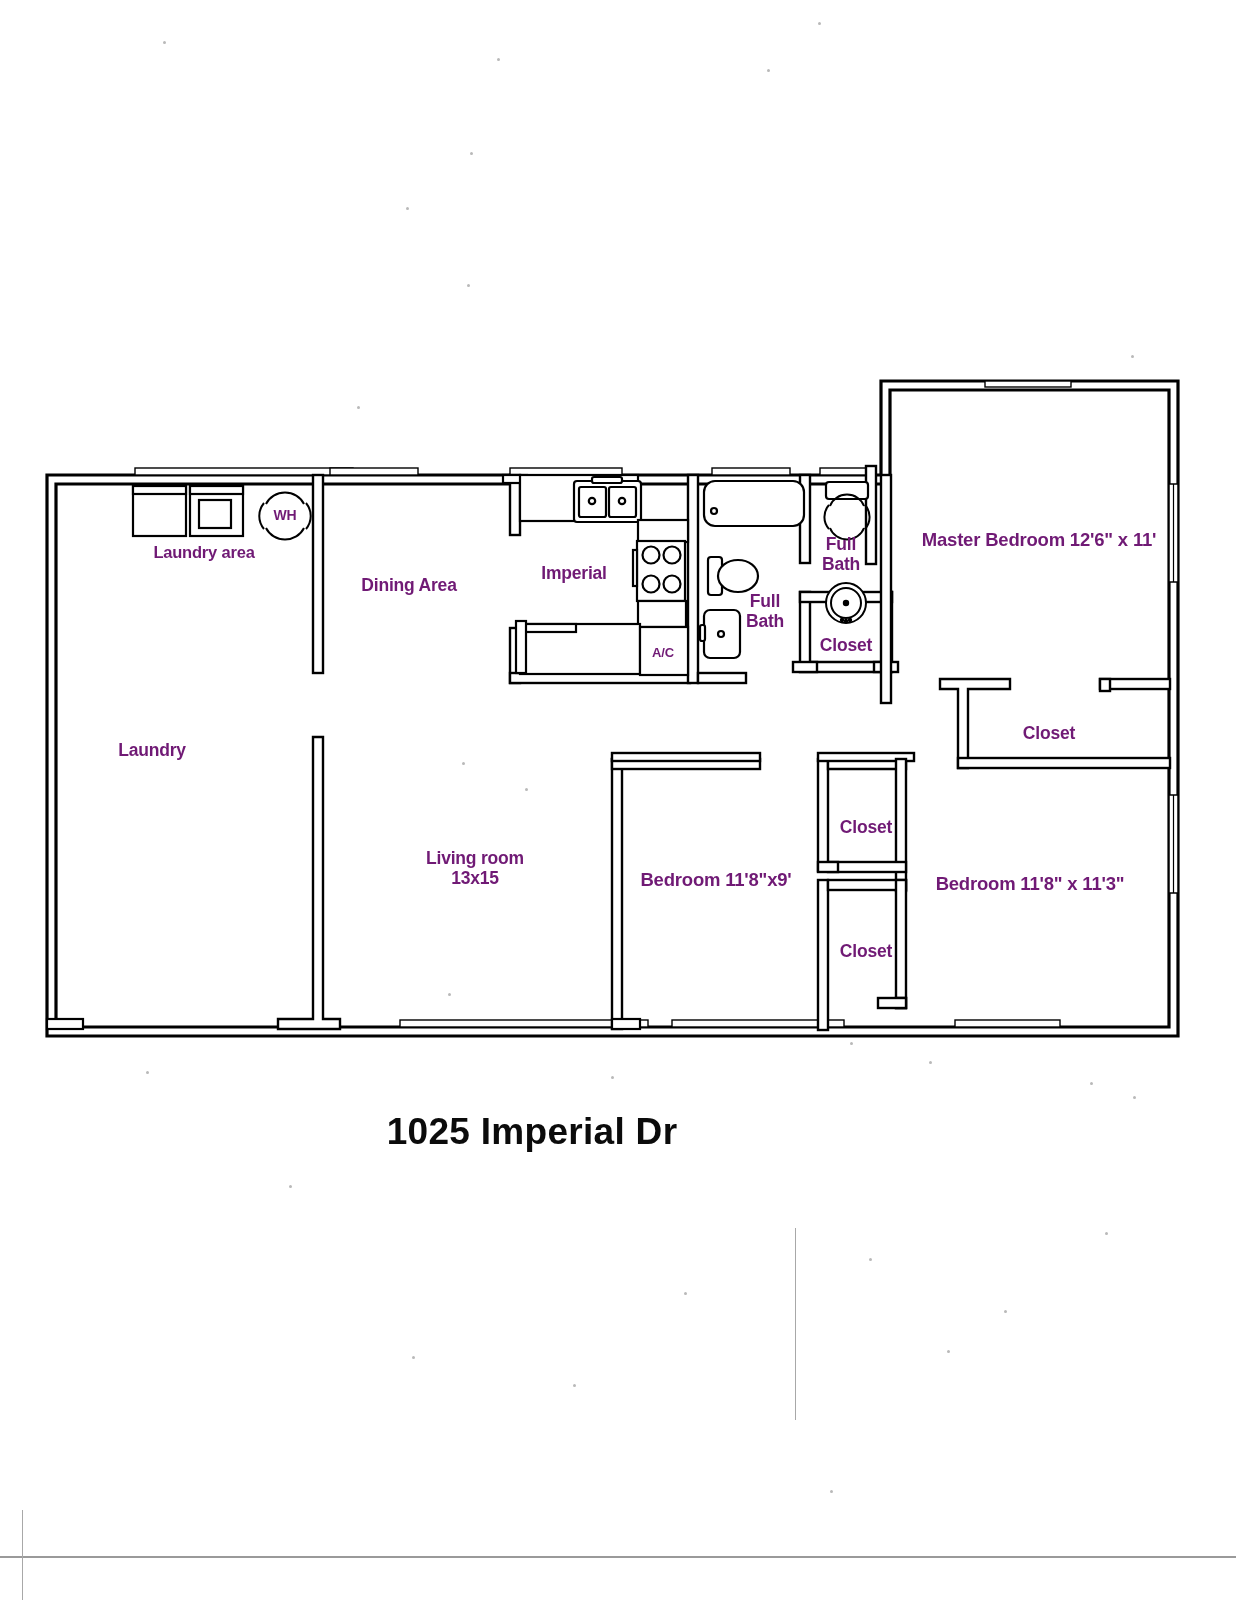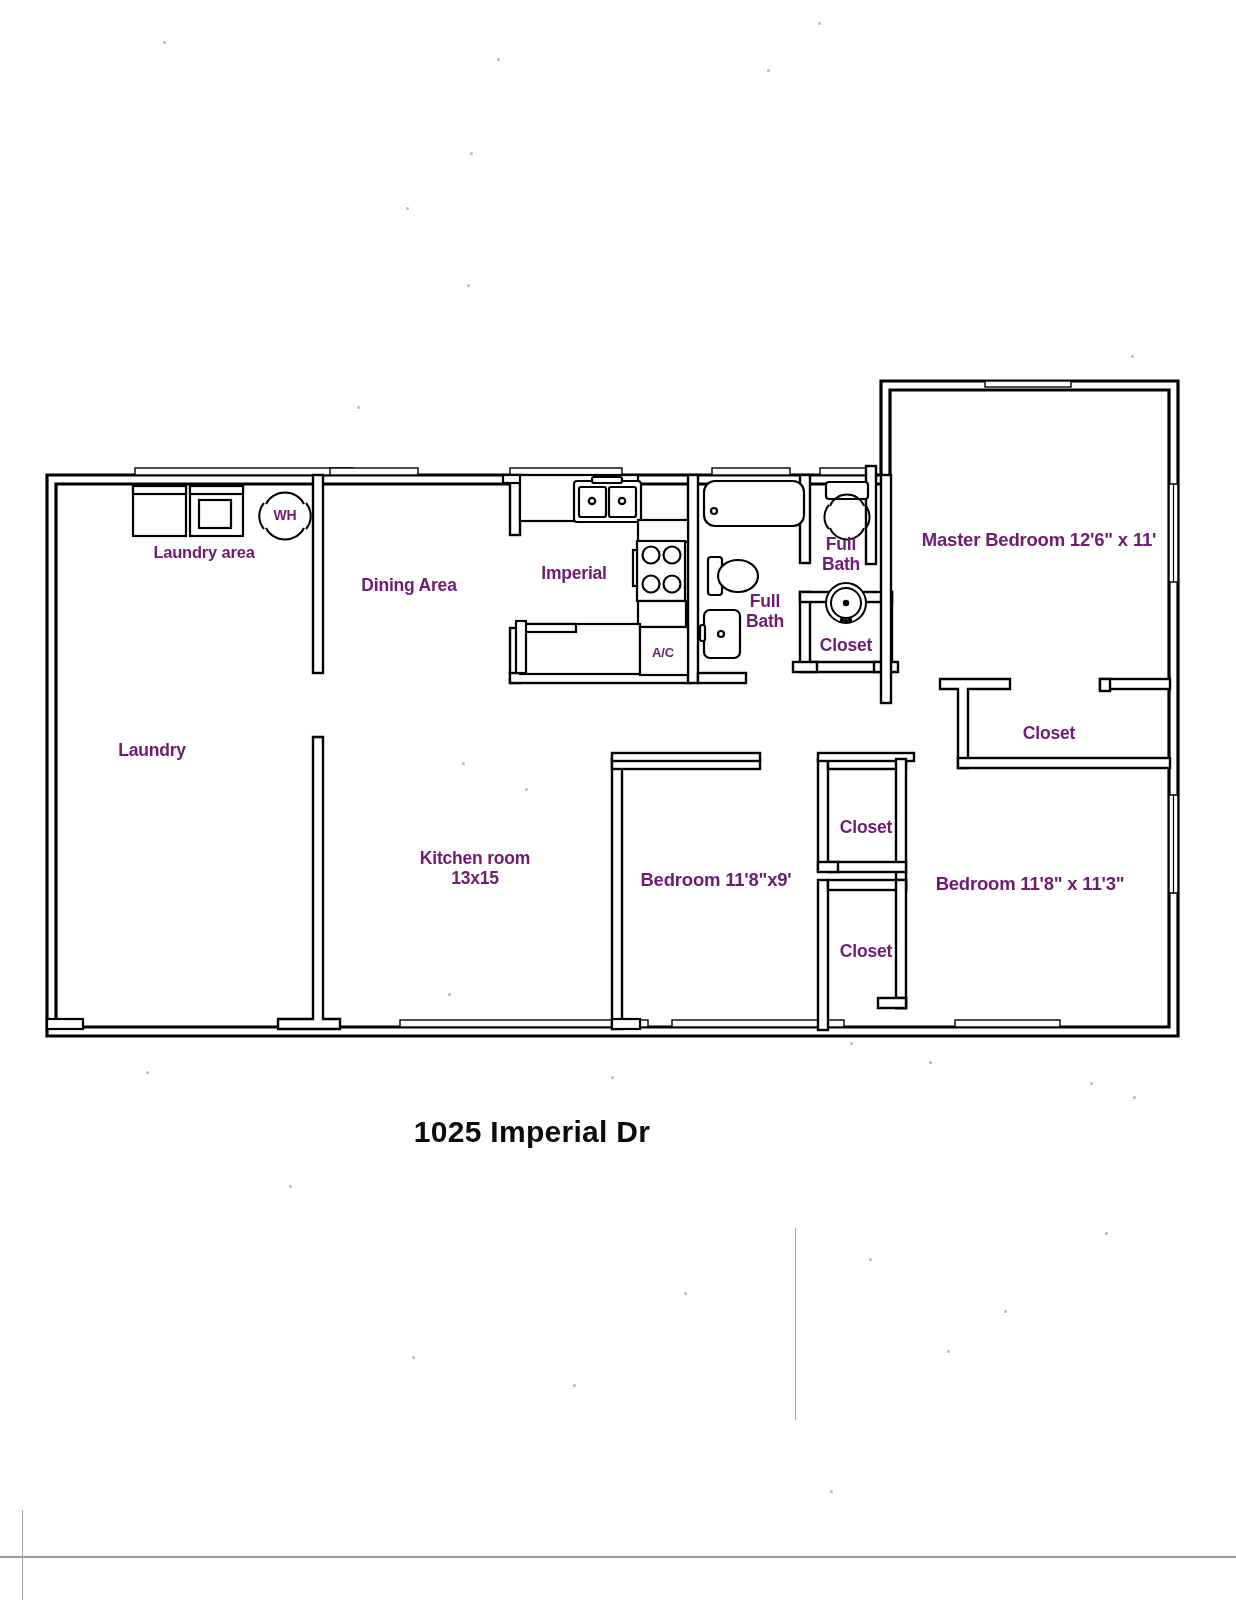--- a/index.html
+++ b/index.html
@@ -46,21 +46,21 @@
   .lbl-18 { font-size: 18.5px; }
   .lbl-wh { font-size: 14px; font-weight: bold; }
   .lbl-ac { font-size: 13px; font-weight: bold; }
   .plan-title {
     position: absolute;
     left: 532px;
     top: 1132px;
     transform: translate(-50%, -50%);
     font-family: "Liberation Sans", sans-serif;
     font-weight: bold;
-    font-size: 30px;
+    font-size: 37px;
     color: #0b0b0b;
     white-space: nowrap;
     letter-spacing: 0.3px;
   }
   .speck {
     position: absolute;
     background: #b9b9b9;
     border-radius: 50%;
     pointer-events: none;
   }
@@ -316,21 +316,21 @@
 
   <div class="room-label lbl-17" style="left:841px; top:555px; white-space:pre;">Full
 Bath</div>
 
   <div class="room-label lbl-17" style="left:846px; top:646px;">Closet</div>
 
   <div class="room-label lbl-18" style="left:1039px; top:540px;">Master Bedroom 12'6" x 11'</div>
 
   <div class="room-label lbl-17" style="left:1049px; top:734px;">Closet</div>
 
-  <div class="room-label lbl-17" style="left:475px; top:869px; white-space:pre;">Kitchen room
+  <div class="room-label lbl-17" style="left:475px; top:869px; white-space:pre;">Living room
 13x15</div>
 
   <div class="room-label lbl-18" style="left:716px; top:880px;">Bedroom 11'8"x9'</div>
 
   <div class="room-label lbl-18" style="left:1030px; top:884px;">Bedroom 11'8" x 11'3"</div>
 
   <div class="room-label lbl-17" style="left:866px; top:828px;">Closet</div>
 
   <div class="room-label lbl-17" style="left:866px; top:952px;">Closet</div>
 

